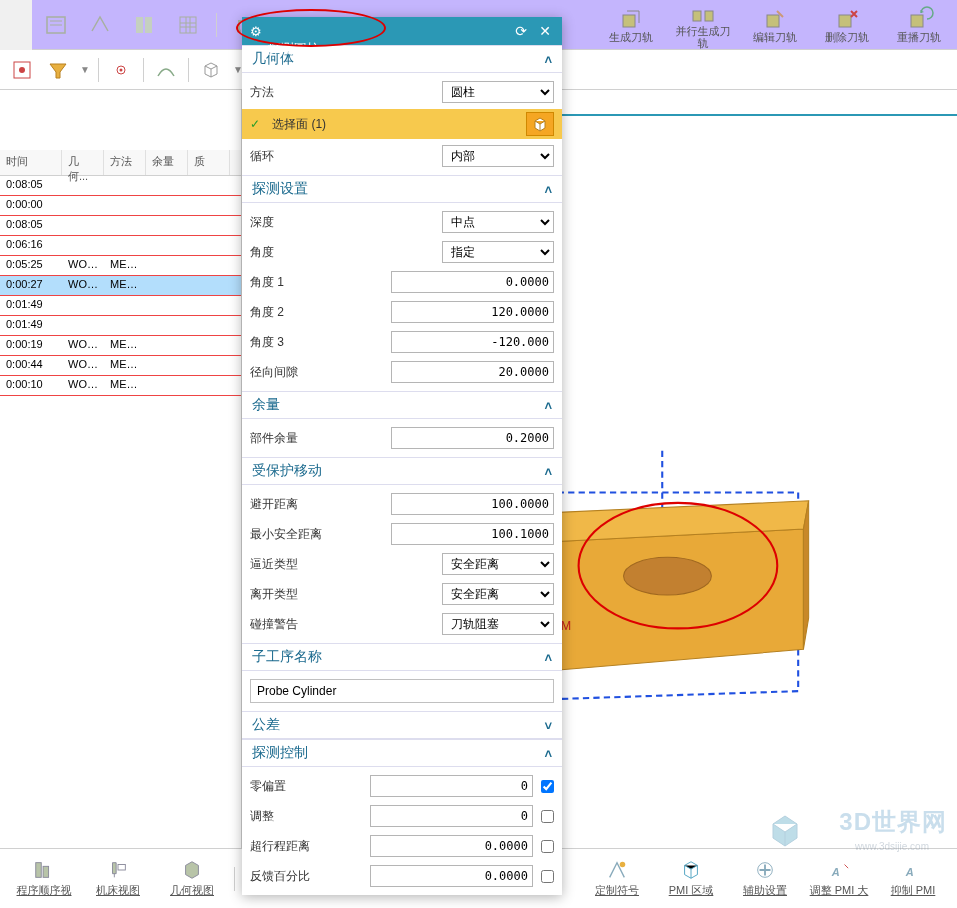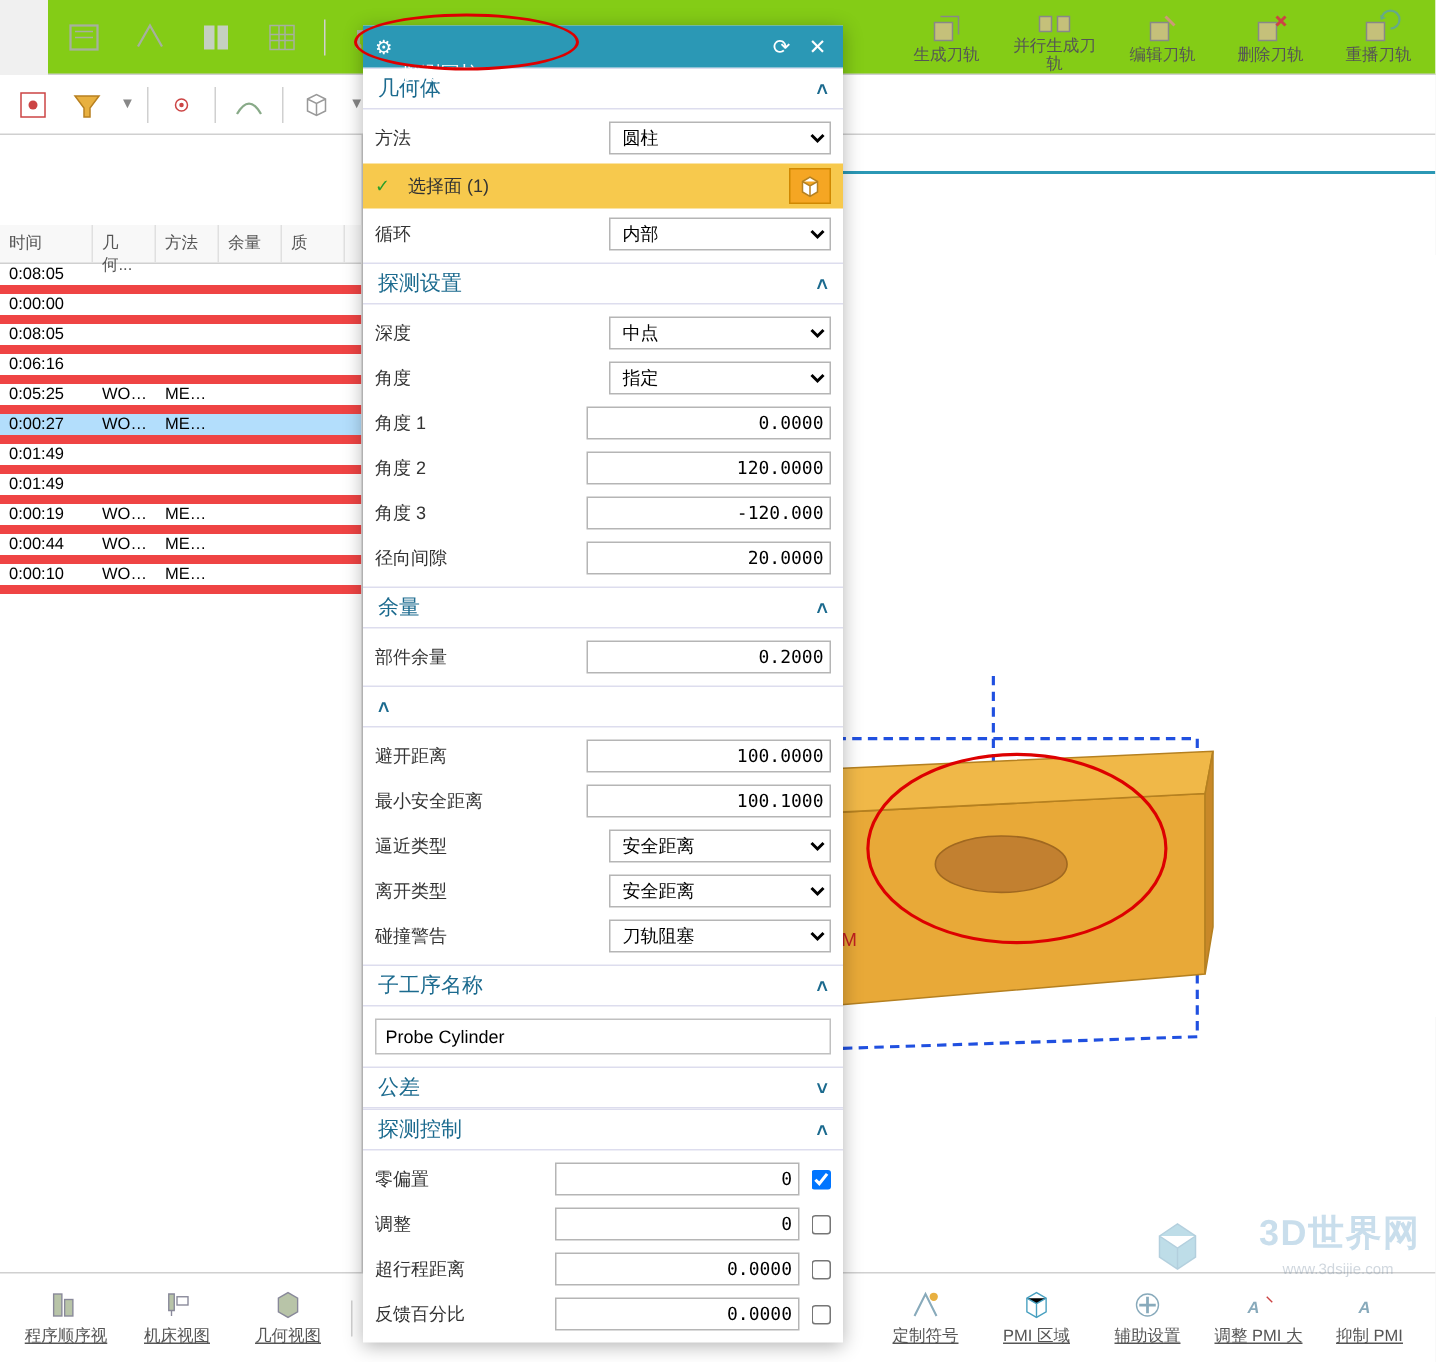--- a/index.html
+++ b/index.html
@@ -1,57 +1,57 @@
 <!DOCTYPE html>
 <html><head>
 <meta charset="utf-8">
 <style>
 * { box-sizing: border-box; margin: 0; padding: 0; font-family: "Microsoft YaHei", Arial, sans-serif; font-size: 12px; }
 body { background: #f0f0f0; width: 957px; height: 908px; overflow: hidden; position: relative; }
 
 
-.ribbon { height: 50px; background: #84cc16; display: flex; align-items: center; padding: 4px 8px; gap: 12px; border-bottom: 1px solid #d0d0d0; margin-left: 32px; }
+.ribbon { height: 50px; background: #c4b5fd; display: flex; align-items: center; padding: 4px 8px; gap: 12px; border-bottom: 1px solid #d0d0d0; margin-left: 32px; }
 .ribbon-icon { width: 32px; height: 40px; display: flex; flex-direction: column; align-items: center; justify-content: center; gap: 2px; cursor: pointer; }
 .ribbon-icon svg { width: 28px; height: 24px; }
 .ribbon-btn { display: flex; flex-direction: column; align-items: center; justify-content: center; width: 60px; height: 46px; cursor: pointer; }
 .ribbon-btn svg { width: 28px; height: 24px; }
 .ribbon-btn span { font-size: 11px; color: #555; text-align: center; line-height: 12px; }
 .ribbon-spacer { flex: 1; }
 
 
 .toolbar2 { height: 40px; background: #fff; border-bottom: 1px solid #d0d0d0; display: flex; align-items: center; padding: 0 8px; gap: 8px; }
 .tool-icon { width: 28px; height: 28px; display: flex; align-items: center; justify-content: center; cursor: pointer; }
 .sep { width: 1px; height: 24px; background: #d0d0d0; }
 
 
 .main { display: flex; height: calc(100% - 90px - 60px); }
 .left-panel { width: 242px; background: #fff; border-right: 1px solid #d0d0d0; display: flex; flex-direction: column; overflow: hidden; }
 .table-header { display: flex; background: #f8f8f8; border-bottom: 1px solid #d0d0d0; height: 26px; }
 .th { padding: 4px 6px; border-right: 1px solid #e0e0e0; color: #555; font-size: 11px; }
 .th1 { width: 62px; } .th2 { width: 42px; } .th3 { width: 42px; } .th4 { width: 42px; } .th5 { width: 42px; }
 .table-body { flex: 1; overflow: auto; }
-.tr { display: flex; height: 20px; border-bottom: 6px solid #ef4444; align-items: center; }
+.tr { display: flex; height: 20px; border-bottom: 1px solid #ef4444; align-items: flex-start; }
 .tr.selected { background: #b3defc; }
 .td { padding: 2px 6px; font-size: 11px; overflow: hidden; white-space: nowrap; text-overflow: ellipsis; }
 
 
 .dialog { position: absolute; left: 242px; top: 17px; width: 320px; background: #fff; box-shadow: 0 2px 12px rgba(0,0,0,0.3); z-index: 10; }
 .dialog-title { background: #2b98b5; color: #fff; height: 28px; display: flex; align-items: center; padding: 0 8px; gap: 6px; position: relative; }
 .dialog-title .gear { font-size: 13px; }
 .dialog-title .txt { flex: 1; font-size: 13px; margin-top: 36px; }
 .dialog-title .pin, .dialog-title .close { cursor: pointer; font-size: 14px; width: 18px; text-align: center; }
 .title-circle { position: absolute; left: -6px; top: -8px; width: 150px; height: 38px; border: 2px solid #d00; border-radius: 50%; pointer-events: none; }
 
 .section-header { background: #fff; color: #1b6a8e; height: 28px; display: flex; align-items: center; padding: 0 10px; border-top: 1px solid #dde; border-bottom: 1px solid #dde; cursor: pointer; }
 .section-header .txt { flex: 1; font-size: 14px; }
 .section-header .chev { color: #1b6a8e; font-size: 13px; font-weight: bold; }
 .section-body { padding: 4px 8px; }
 .row { display: flex; align-items: center; height: 30px; gap: 6px; }
 .row .label { width: 150px; color: #333; font-size: 12px; }
-.row select, .row input[type=text] { flex: 1; height: 22px; border: 1px solid #b5b5b5; padding: 0 4px; background: #fff; font-size: 12px; }
+.row select, .row input[type=text] { flex: 1; height: 22px; border: 1px solid #b5b5b5; padding: 0 4px; background: #fff; font-size: 12px; margin-left: 36px; }
 .row input[type=text] { text-align: right; font-family: monospace; }
 .row .chk-after { margin-left: 2px; }
 .row-highlight { background: #f7c94d; margin: 2px -8px; padding: 0 8px; }
 .row-highlight .icon-check { color: #2a9e2a; margin-right: 6px; }
 .row-highlight .txt { flex: 1; font-size: 12px; color: #333; }
 .row-highlight .cube { width: 28px; height: 24px; background: #f5a623; display: flex; align-items: center; justify-content: center; border: 1px solid #d08800; }
 .sub-input { width: 100%; height: 24px; border: 1px solid #c0c0c0; padding: 0 6px; font-size: 12px; margin: 4px 0; }
 
 
 .viewport { flex: 1; background: #fff; position: relative; overflow: hidden; }
@@ -395,20 +395,21 @@
       <span class="chev">˄</span>
     </div>
   <div class="section-body">
     <div class="row">
         <span class="label">部件余量</span>
         <input type="text" value="0.2000" style="">
       </div>
   </div>
 
   <div class="section-header">
+      <span class="txt">受保护移动</span>
       <span class="chev">˄</span>
     </div>
   <div class="section-body">
     <div class="row">
         <span class="label">避开距离</span>
         <input type="text" value="100.0000" style="">
       </div>
     <div class="row">
         <span class="label">最小安全距离</span>
         <input type="text" value="100.1000" style="">

